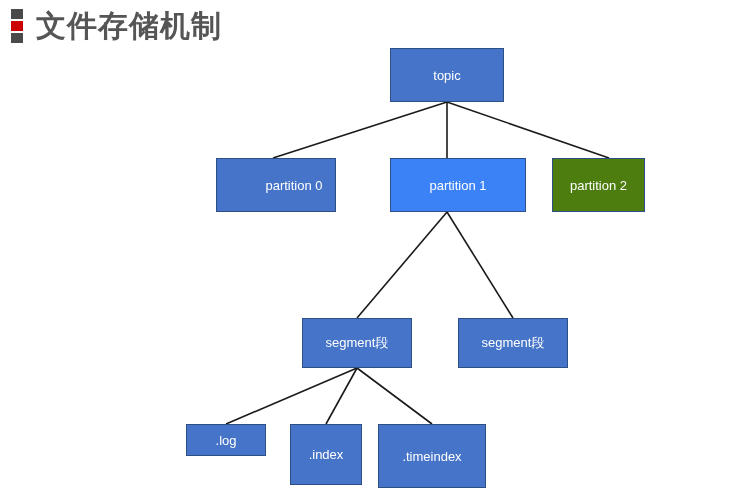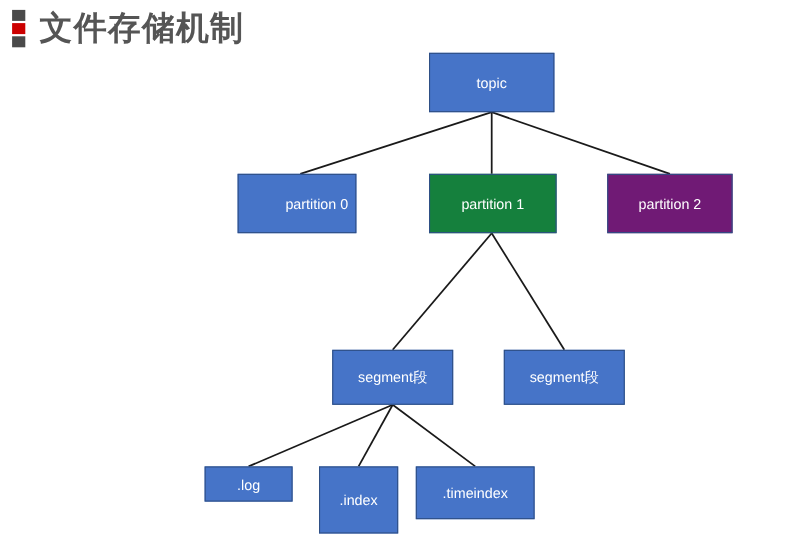--- a/index.html
+++ b/index.html
@@ -110,38 +110,38 @@
       <line x1="447" y1="212" x2="357" y2="318" stroke="#1a1a1a" stroke-width="1.6"></line>
       <line x1="447" y1="212" x2="513" y2="318" stroke="#1a1a1a" stroke-width="1.6"></line>
       <line x1="357" y1="368" x2="226" y2="424" stroke="#1a1a1a" stroke-width="1.6"></line>
       <line x1="357" y1="368" x2="326" y2="424" stroke="#1a1a1a" stroke-width="1.6"></line>
       <line x1="357" y1="368" x2="432" y2="424" stroke="#1a1a1a" stroke-width="1.6"></line>
     </svg>
   <div id="nodes-layer">
       <div class="node" style="left: 390px; top: 48px; width: 114px; height: 54px; background: rgb(70, 116, 200); border-color: rgb(46, 79, 133);">
         <span class="node-label" style="color: rgb(255, 255, 255);">topic</span>
       </div>
-      <div class="node" style="left: 216px; top: 158px; width: 108px; height: 54px; background: rgb(70, 116, 200); border-color: rgb(46, 79, 133); padding-left: 36px;">
+      <div class="node" style="left: 216px; top: 158px; width: 120px; height: 54px; background: rgb(70, 116, 200); border-color: rgb(46, 79, 133); padding-left: 36px;">
         <span class="node-label" style="color: rgb(255, 255, 255);">partition 0</span>
       </div>
-      <div class="node" style="left: 390px; top: 158px; width: 116px; height: 54px; background: #15803d; border-color: rgb(46, 79, 133);">
+      <div class="node" style="left: 390px; top: 158px; width: 136px; height: 54px; background: #3b82f6; border-color: rgb(46, 79, 133);">
         <span class="node-label" style="color: rgb(255, 255, 255);">partition 1</span>
       </div>
-      <div class="node" style="left: 552px; top: 158px; width: 114px; height: 54px; background: #701a75; border-color: rgb(46, 79, 133);">
+      <div class="node" style="left: 552px; top: 158px; width: 93px; height: 54px; background: #4d7c0f; border-color: rgb(46, 79, 133);">
         <span class="node-label" style="color: rgb(255, 255, 255);">partition 2</span>
       </div>
       <div class="node" style="left: 302px; top: 318px; width: 110px; height: 50px; background: rgb(70, 116, 200); border-color: rgb(46, 79, 133);">
         <span class="node-label" style="color: rgb(255, 255, 255);">segment段</span>
       </div>
       <div class="node" style="left: 458px; top: 318px; width: 110px; height: 50px; background: rgb(70, 116, 200); border-color: rgb(46, 79, 133);">
         <span class="node-label" style="color: rgb(255, 255, 255);">segment段</span>
       </div>
       <div class="node" style="left: 186px; top: 424px; width: 80px; height: 32px; background: rgb(70, 116, 200); border-color: rgb(46, 79, 133);">
         <span class="node-label" style="color: rgb(255, 255, 255);">.log</span>
       </div>
       <div class="node" style="left: 290px; top: 424px; width: 72px; height: 61px; background: rgb(70, 116, 200); border-color: rgb(46, 79, 133);">
         <span class="node-label" style="color: rgb(255, 255, 255);">.index</span>
       </div>
-      <div class="node" style="left: 378px; top: 424px; width: 108px; height: 48px; background: rgb(70, 116, 200); border-color: rgb(46, 79, 133);">
+      <div class="node" style="left: 378px; top: 424px; width: 108px; height: 64px; background: rgb(70, 116, 200); border-color: rgb(46, 79, 133);">
         <span class="node-label" style="color: rgb(255, 255, 255);">.timeindex</span>
       </div>
     </div>
 </div>
 
 </body></html>

